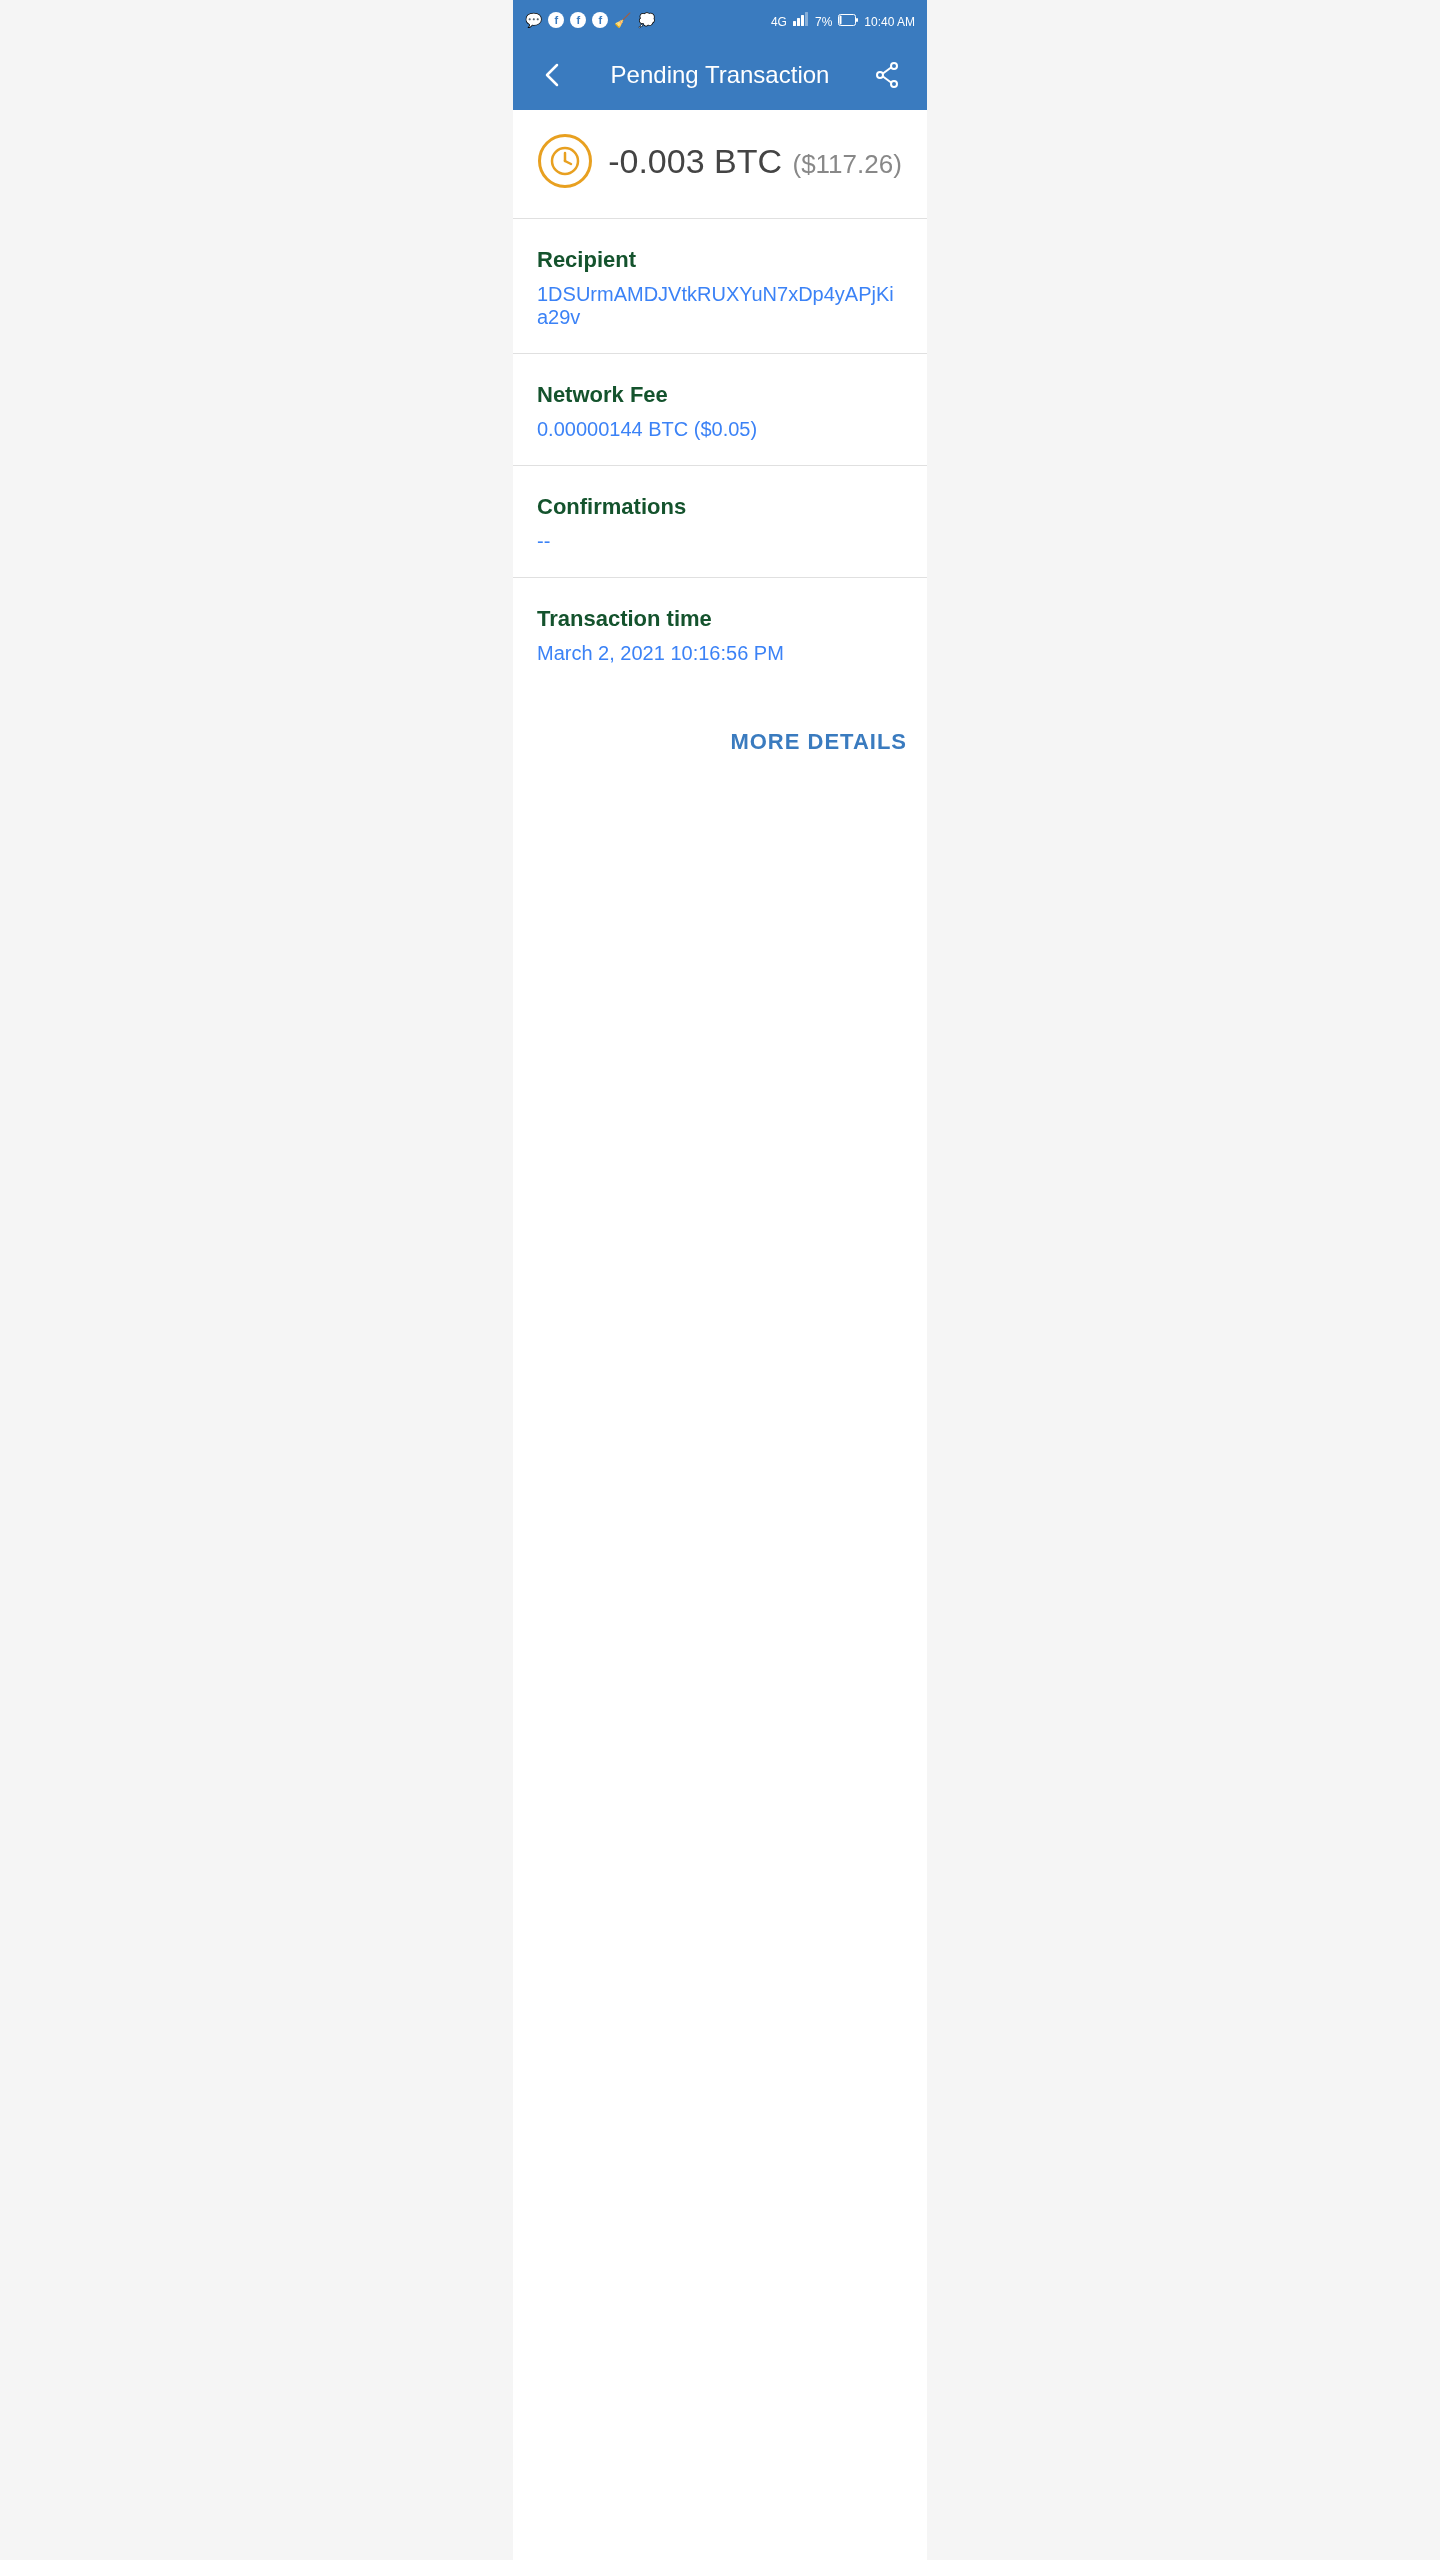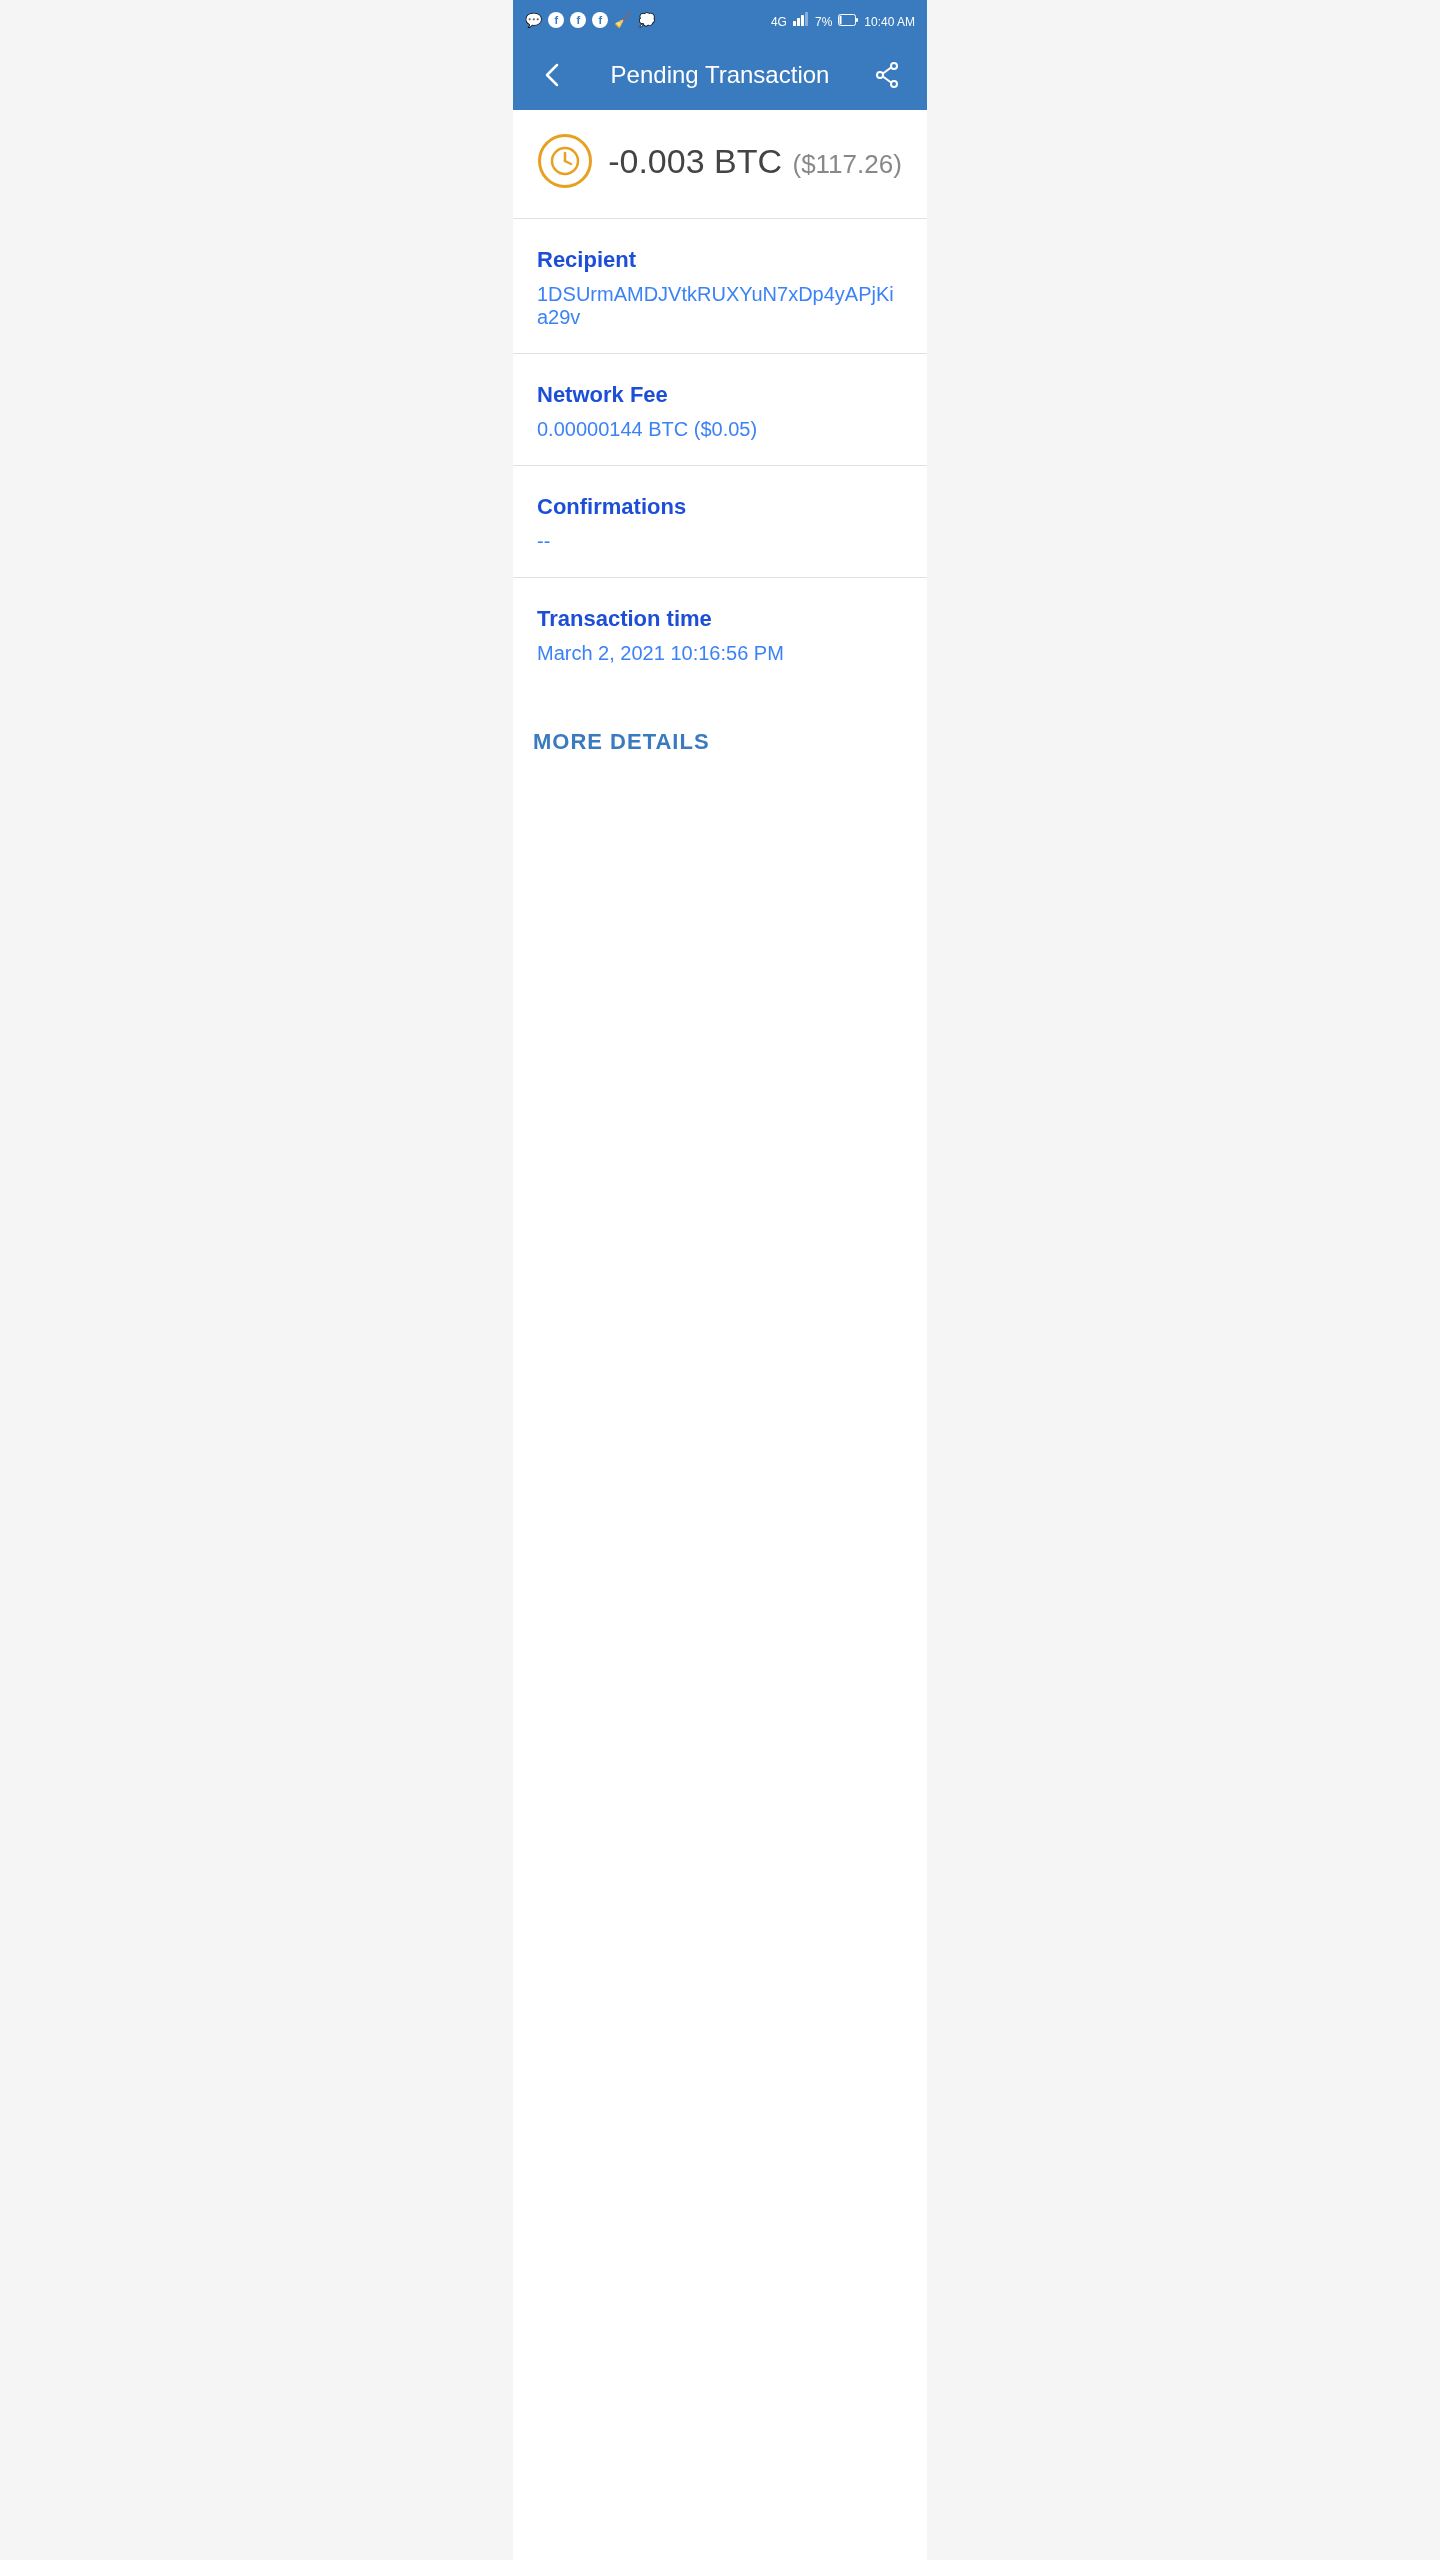--- a/index.html
+++ b/index.html
@@ -121,38 +121,38 @@
 
     
     .info-section {
       padding: 28px 24px 24px;
       border-bottom: 1px solid #e0e0e0;
     }
 
     .info-label {
       font-size: 22px;
       font-weight: 700;
-      color: #1d4ed8;
+      color: #14532d;
       margin-bottom: 10px;
       font-family: Arial, sans-serif;
     }
 
     .info-value {
       font-size: 20px;
       color: #3b82f6;
       font-family: Arial, sans-serif;
       word-break: break-all;
     }
 
     
     .more-details-section {
       padding: 40px 20px;
       display: flex;
       align-items: center;
-      justify-content: flex-start;
+      justify-content: flex-end;
     }
 
     .more-details-btn {
       font-size: 22px;
       font-weight: 700;
       color: #3a7bbf;
       letter-spacing: 1px;
       text-transform: uppercase;
       background: none;
       border: none;

